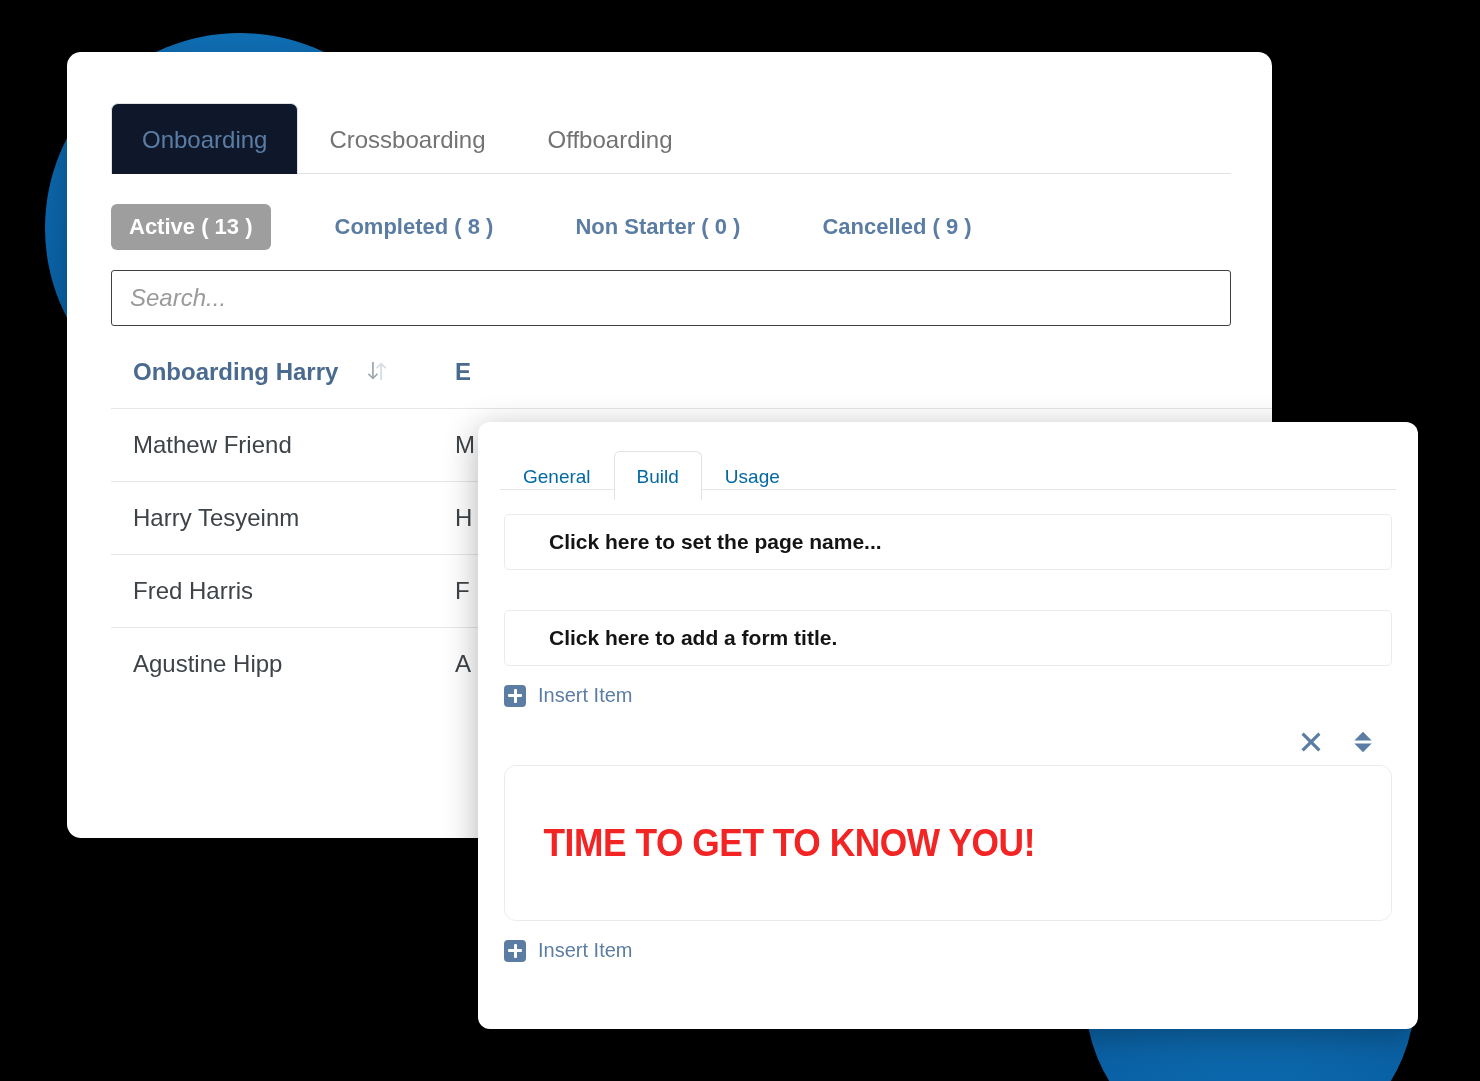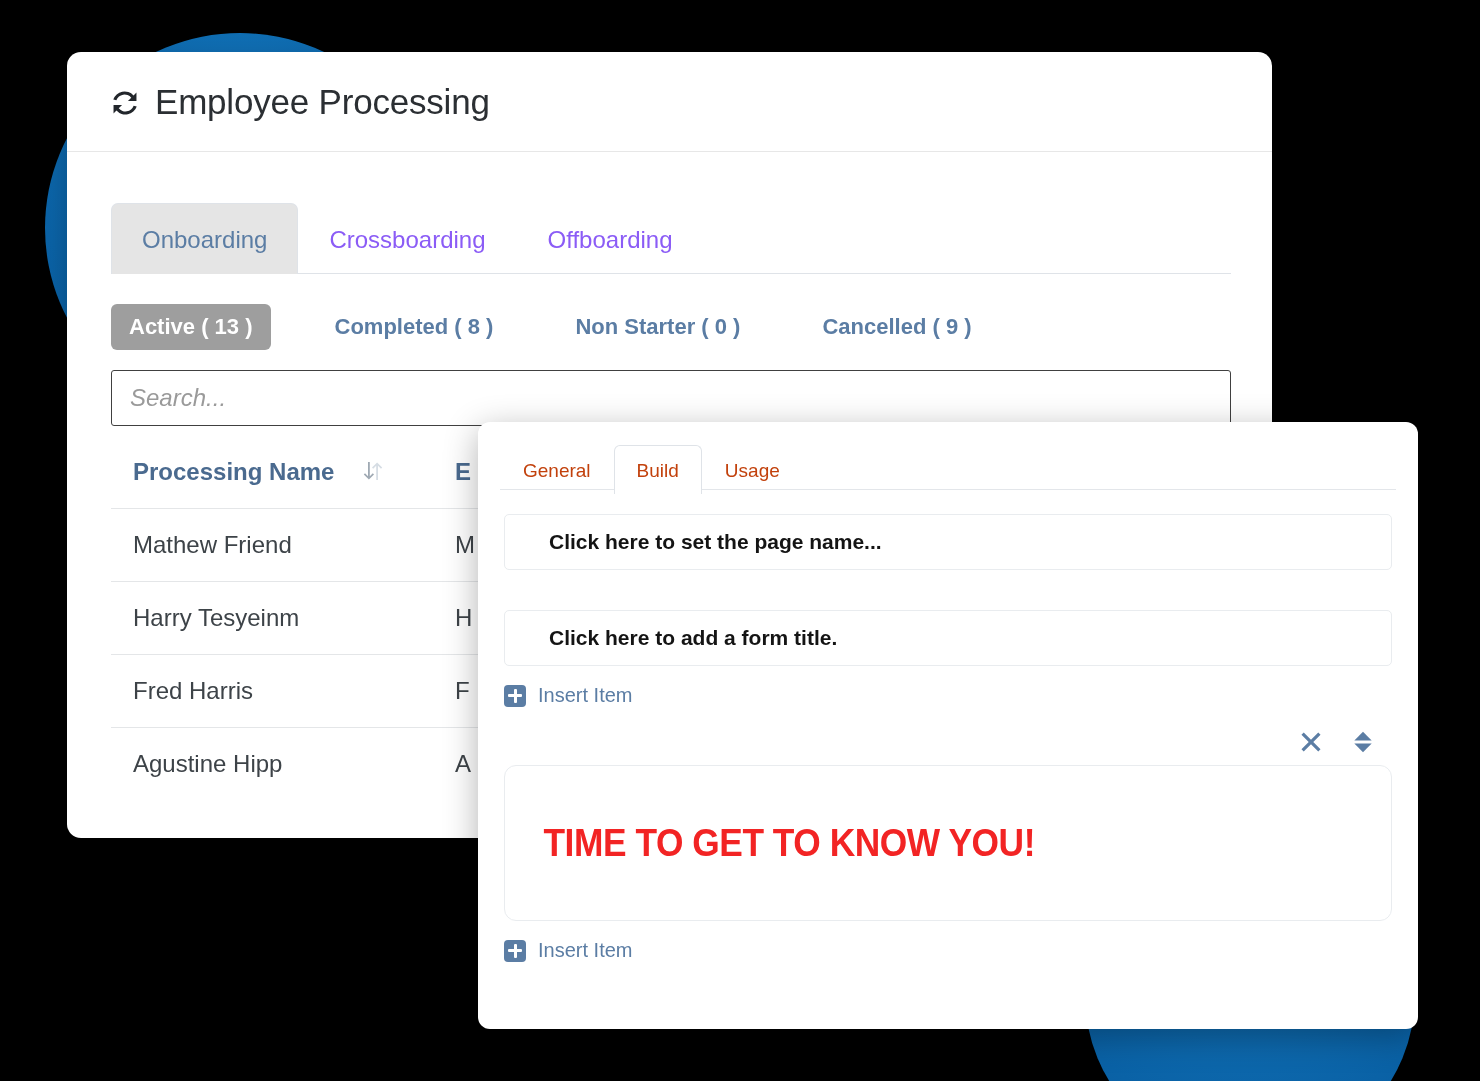--- a/index.html
+++ b/index.html
@@ -81,32 +81,32 @@
   
   .tabs {
     display: flex;
     align-items: flex-end;
     border-bottom: 1px solid #dfe3e8;
     width: 1120px;
     box-sizing: border-box;
   }
   .tab {
     font-size: 24px;
-    color: #8b5cf6;
+    color: #737373;
     padding: 22px 30px 20px 30px;
     cursor: pointer;
     white-space: nowrap;
     border: 1px solid transparent;
     border-bottom: none;
     position: relative;
     top: 1px;
     background: transparent;
   }
   .tab.active {
-    background: #e5e5e5;
+    background: #0f172a;
     border-color: #dfe3e8;
     border-top-left-radius: 7px;
     border-top-right-radius: 7px;
     color: #5b7da4;
   }
 
   
   .pills {
     display: flex;
     align-items: center;
@@ -192,27 +192,27 @@
     overflow: hidden;
   }
   #overlay-tabs {
     display: flex;
     align-items: flex-end;
     border-bottom: 1px solid #e3e6ea;
     margin: 18px 22px 0 22px;
   }
   .otab {
     font-size: 19px;
-    color: #c2410c;
+    color: #0369a1;
     padding: 14px 22px 12px 22px;
     cursor: pointer;
     border: 1px solid transparent;
     border-bottom: none;
     position: relative;
-    top: 5px;
+    top: 11px;
     white-space: nowrap;
   }
   .otab.active {
     background: #ffffff;
     border-color: #dfe3e8;
     border-top-left-radius: 6px;
     border-top-right-radius: 6px;
   }
   #overlay-body { padding: 24px 26px 0 26px; }
 
@@ -293,29 +293,20 @@
   #overlay-footer { padding: 0 26px; }
 </style>
 </head>
 <body>
 
 <div class="bg-circle" id="circle-left"></div>
 <div class="bg-circle" id="circle-right"></div>
 
 <div id="main-card">
 
-  <div id="main-header">
-    <span class="refresh-icon">
-      <svg viewBox="0 0 24 24" width="32" height="32" aria-hidden="true">
-        <path fill="#22262b" d="M3.2 9.4A9 9 0 0 1 18.4 6.3l2.2-2.2v6.4h-6.4l2.5-2.5A6.6 6.6 0 0 0 5.5 9.9z"></path>
-        <path fill="#22262b" d="M20.8 14.6A9 9 0 0 1 5.6 17.7l-2.2 2.2v-6.4h6.4l-2.5 2.5a6.6 6.6 0 0 0 11.2-1.9z"></path>
-      </svg>
-    </span>
-    <span id="page-title">Employee Processing</span>
-  </div>
 
   <div id="main-body">
 
     <div class="tabs">
       <div class="tab active">Onboarding</div>
       <div class="tab">Crossboarding</div>
       <div class="tab">Offboarding</div>
     </div>
 
     <div class="pills">
@@ -324,21 +315,21 @@
       <div class="pill">Non Starter ( 0 )</div>
       <div class="pill">Cancelled ( 9 )</div>
     </div>
 
     <input id="search-input" type="text" placeholder="Search..." style="">
 
     <table id="data-table">
       <thead>
         <tr>
           <th class="col-name">
-            <span>Processing Name</span>
+            <span>Onboarding Harry</span>
             <span class="sort-icon">
               <svg viewBox="0 0 24 24" width="24" height="24" aria-hidden="true">
                 <path fill="#9fa9b3" d="M7 3v14.2l-3-3L2.8 15.4 7.9 20.5l5.1-5.1L11.8 14.2l-3 3V3z"></path>
                 <path fill="#d6dde4" d="M17 21V6.8l3 3 1.2-1.2L16.1 3.5 11 8.6l1.2 1.2 3-3V21z"></path>
               </svg>
             </span>
           </th>
           <th class="col-email">
             <span>E</span>
           </th>

